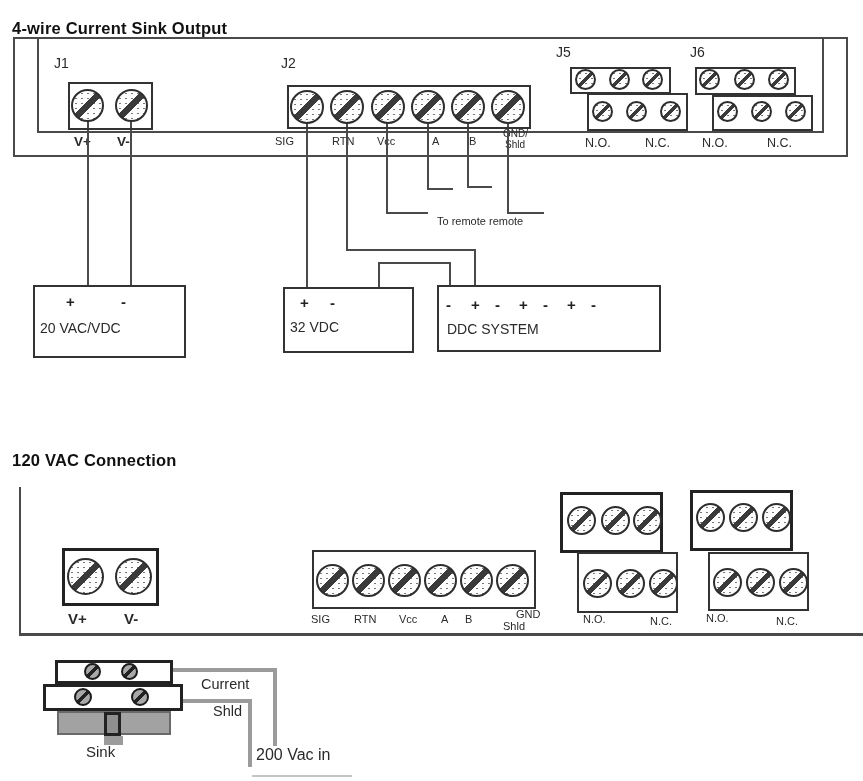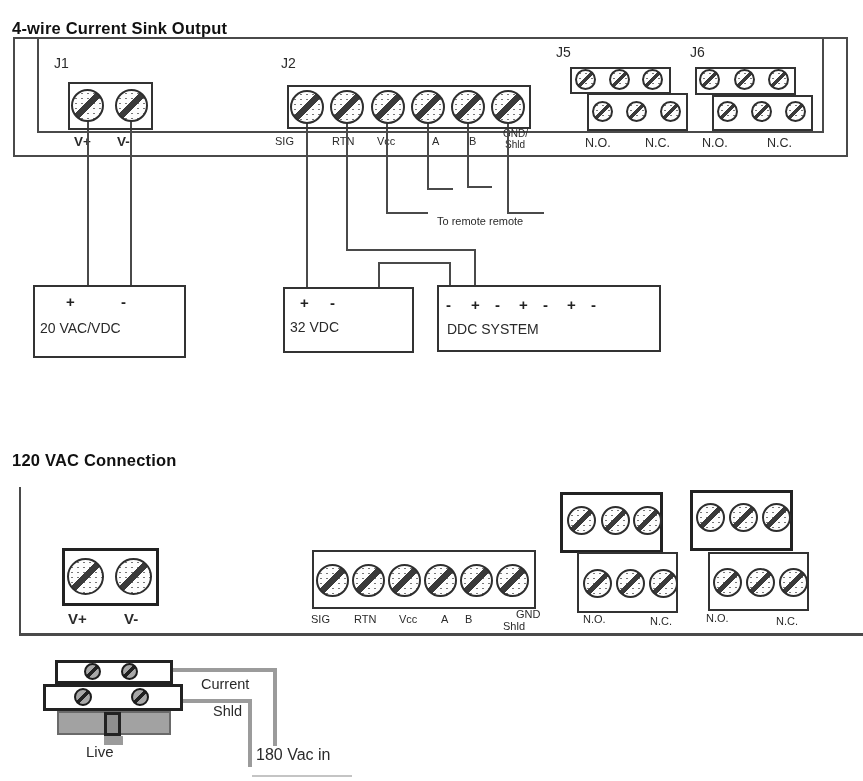--- a/index.html
+++ b/index.html
@@ -200,19 +200,19 @@
 
   <div class="abs z1" style="left:104px;top:736px;width:19px;height:9px;background:#9b9b9b"></div>
   <div class="abs z2" style="left:57px;top:711px;width:114px;height:24px;background:#a2a2a2;border:2px solid #6a6a6a;box-sizing:border-box"></div>
   <div class="block-b z2" style="left:55px;top:660px;width:118px;height:24px"></div>
   <div class="block-b z2" style="left:43px;top:684px;width:140px;height:27px"></div>
   <div class="abs z3" style="left:104px;top:712px;width:17px;height:24px;background:#8f8f8f;border:3px solid #222;box-sizing:border-box"></div>
   <div class="screw dark s17 z3" style="left:84px;top:663px"></div>
   <div class="screw dark s17 z3" style="left:121px;top:663px"></div>
   <div class="screw dark s18 z3" style="left:74px;top:688px"></div>
   <div class="screw dark s18 z3" style="left:131px;top:688px"></div>
-  <div class="t lbl" style="left:86px;top:744px;font-size:15px">Live</div>
+  <div class="t lbl" style="left:86px;top:744px;font-size:15px">Sink</div>
 
   <div class="t lbl" style="left:201px;top:677px;font-size:14.5px">Current</div>
   <div class="t lbl" style="left:213px;top:704px;font-size:14.5px">Shld</div>
-  <div class="t lbl" style="left:256px;top:747px;font-size:16px">180 Vac in</div>
+  <div class="t lbl" style="left:256px;top:747px;font-size:16px">200 Vac in</div>
 
 </div>
 
 </body></html>

